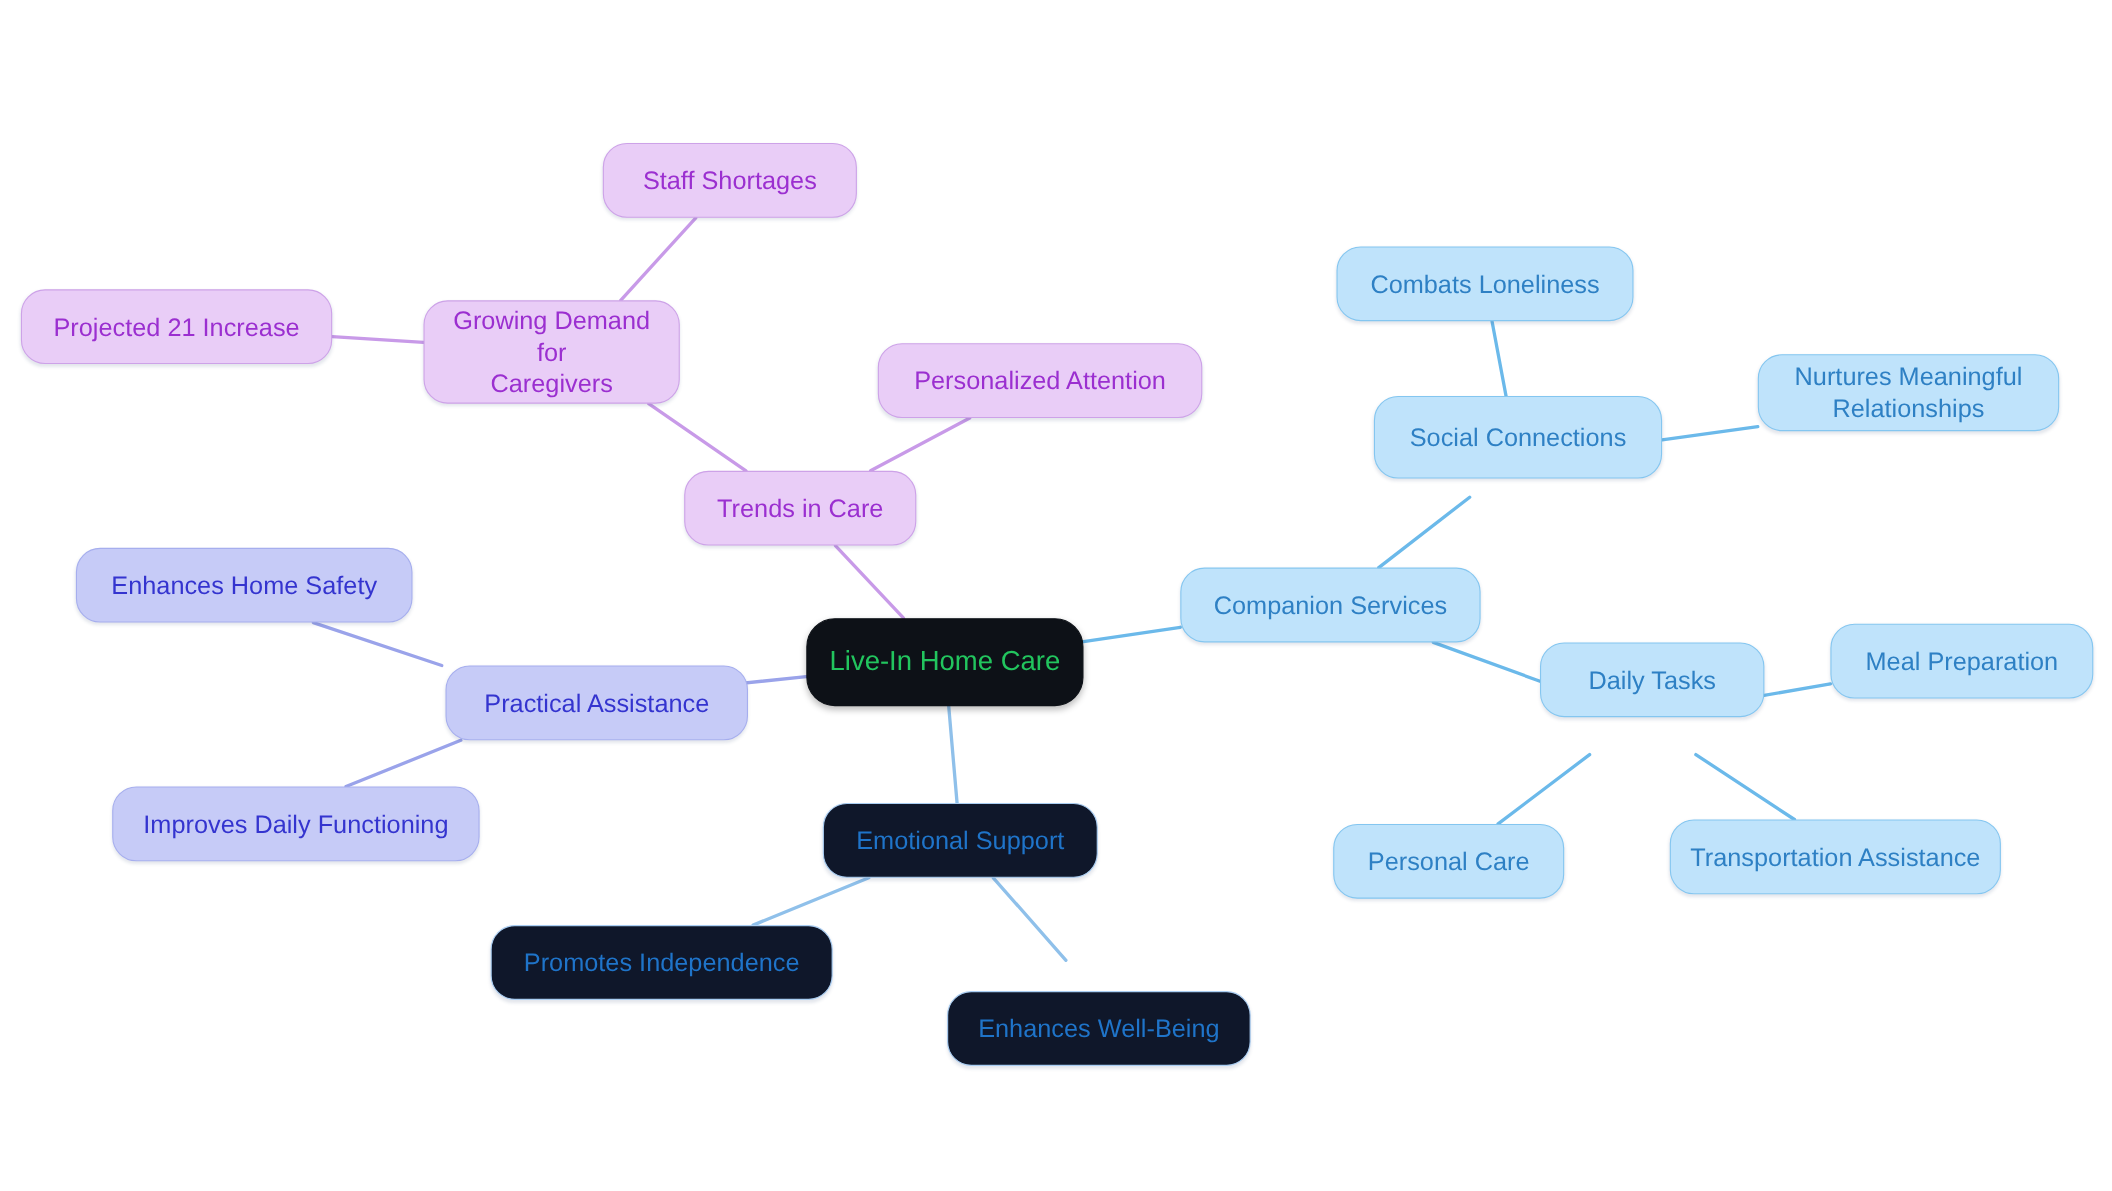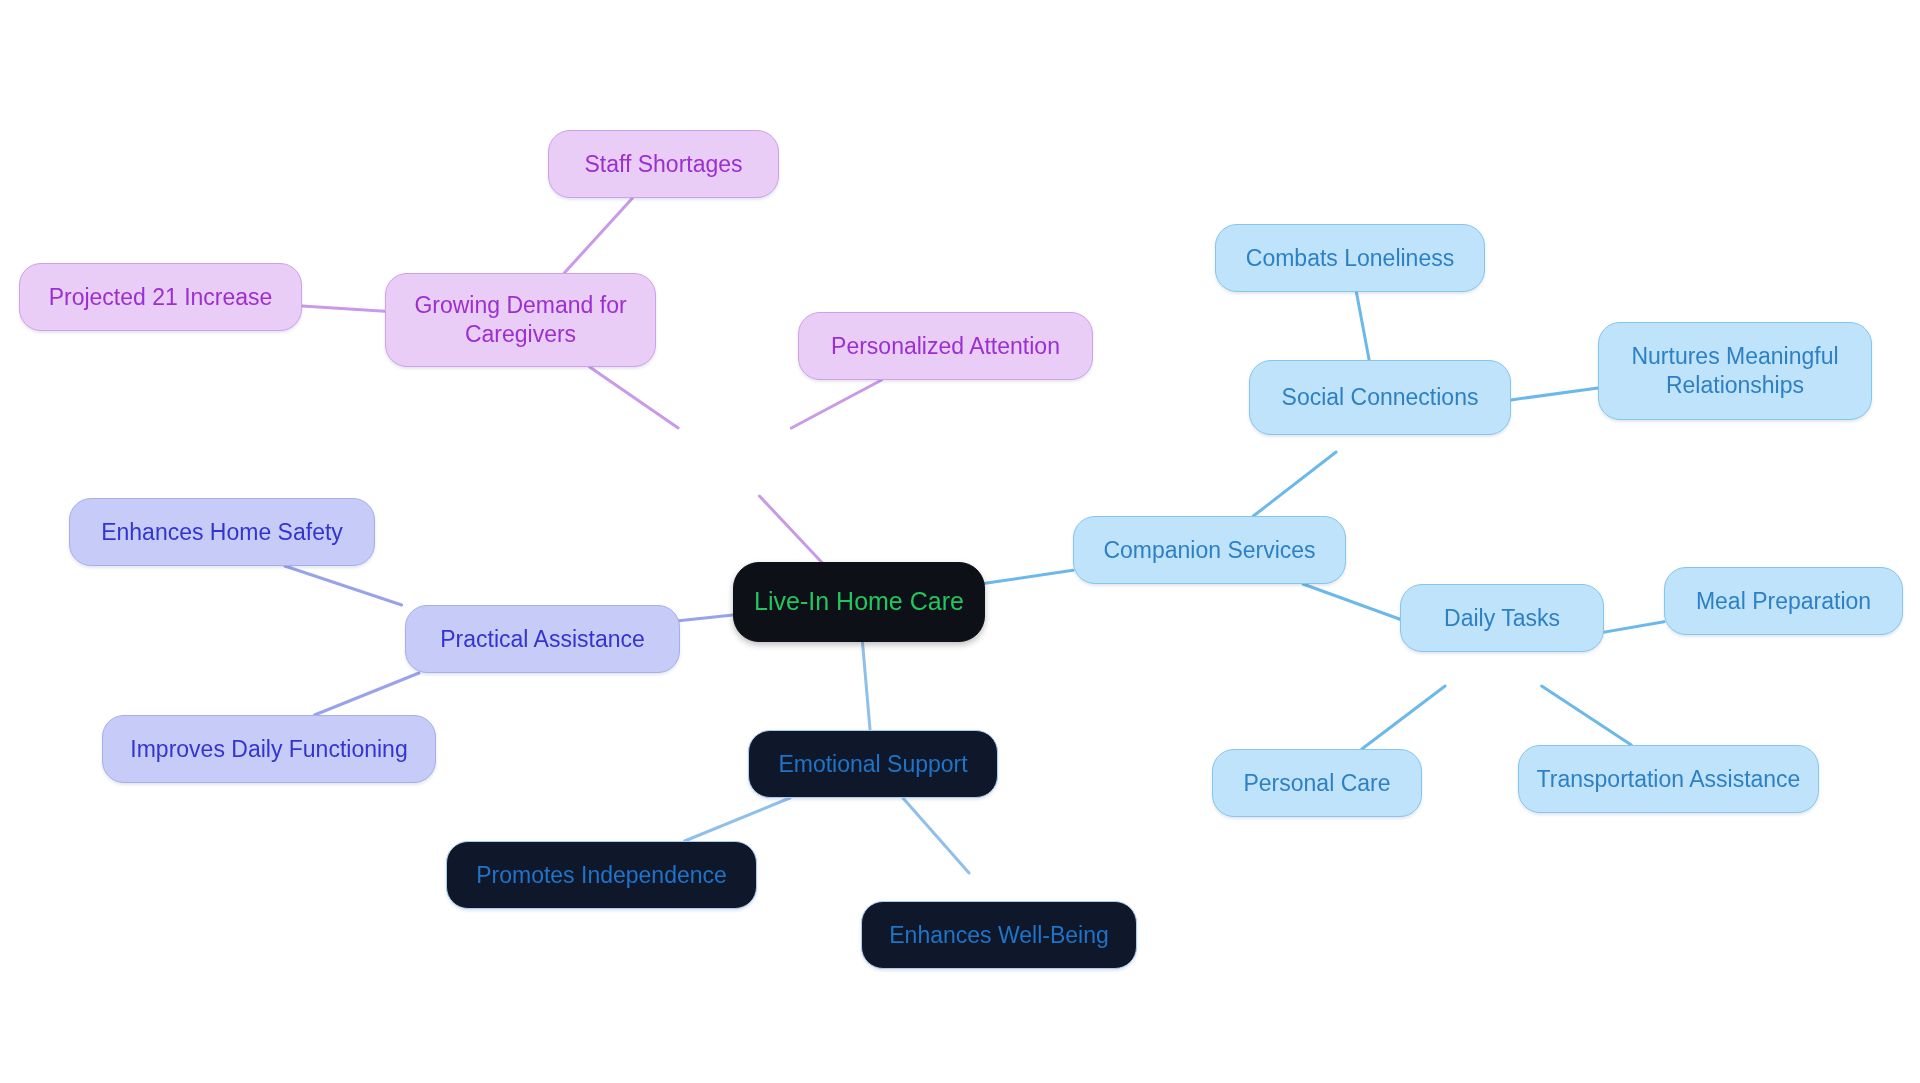--- a/index.html
+++ b/index.html
@@ -112,29 +112,32 @@
     </svg>
 
   <div class="node purple" style="left:19px;  top:263px;  width:283px;  height:68px;">
     <span class="label">Projected 21 Increase</span>
   </div>
 
   <div class="node purple" style="left:548px; top:130px;  width:231px;  height:68px;">
     <span class="label">Staff Shortages</span>
   </div>
 
-  <div class="node purple" style="left:385px; top:273px;  width:271px;  height:94px;">
+  <div class="node purple" style="left:385px; top:273px;  width:233px;  height:94px;">
     <span class="label">Growing Demand for
 Caregivers</span>
   </div>
 
   <div class="node purple" style="left:798px; top:312px;  width:295px;  height:68px;">
     <span class="label">Personalized Attention</span>
   </div>
 
+  <div class="node purple" style="left:622px; top:428px;  width:211px;  height:68px;">
+    <span class="label">Trends in Care</span>
+  </div>
 
   <div class="node peri" style="left:30px;  top:498px;  width:306px;  height:68px;">
     <span class="label">Enhances Home Safety</span>
   </div>
 
   <div class="node peri" style="left:366px; top:605px;  width:275px;  height:68px;">
     <span class="label">Practical Assistance</span>
   </div>
 
   <div class="node peri" style="left:63px;  top:715px;  width:334px;  height:68px;">
@@ -154,21 +157,21 @@
   </div>
 
   <div class="node paleblue" style="left:861px; top:873px;  width:276px;  height:68px;margin-top:28px;">
     <span class="label">Enhances Well-Being</span>
   </div>
 
   <div class="node cyan" style="left:1215px; top:224px; width:270px;  height:68px;">
     <span class="label">Combats Loneliness</span>
   </div>
 
-  <div class="node cyan" style="left:1598px; top:322px; width:274px;  height:98px;">
+  <div class="node cyan" style="left:1598px; top:322px; width:274px;  height:70px;">
     <span class="label">Nurtures Meaningful
 Relationships</span>
   </div>
 
   <div class="node cyan" style="left:1249px; top:360px; width:262px;  height:75px;">
     <span class="label">Social Connections</span>
   </div>
 
   <div class="node cyan" style="left:1073px; top:516px; width:273px;  height:68px;">
     <span class="label">Companion Services</span>

